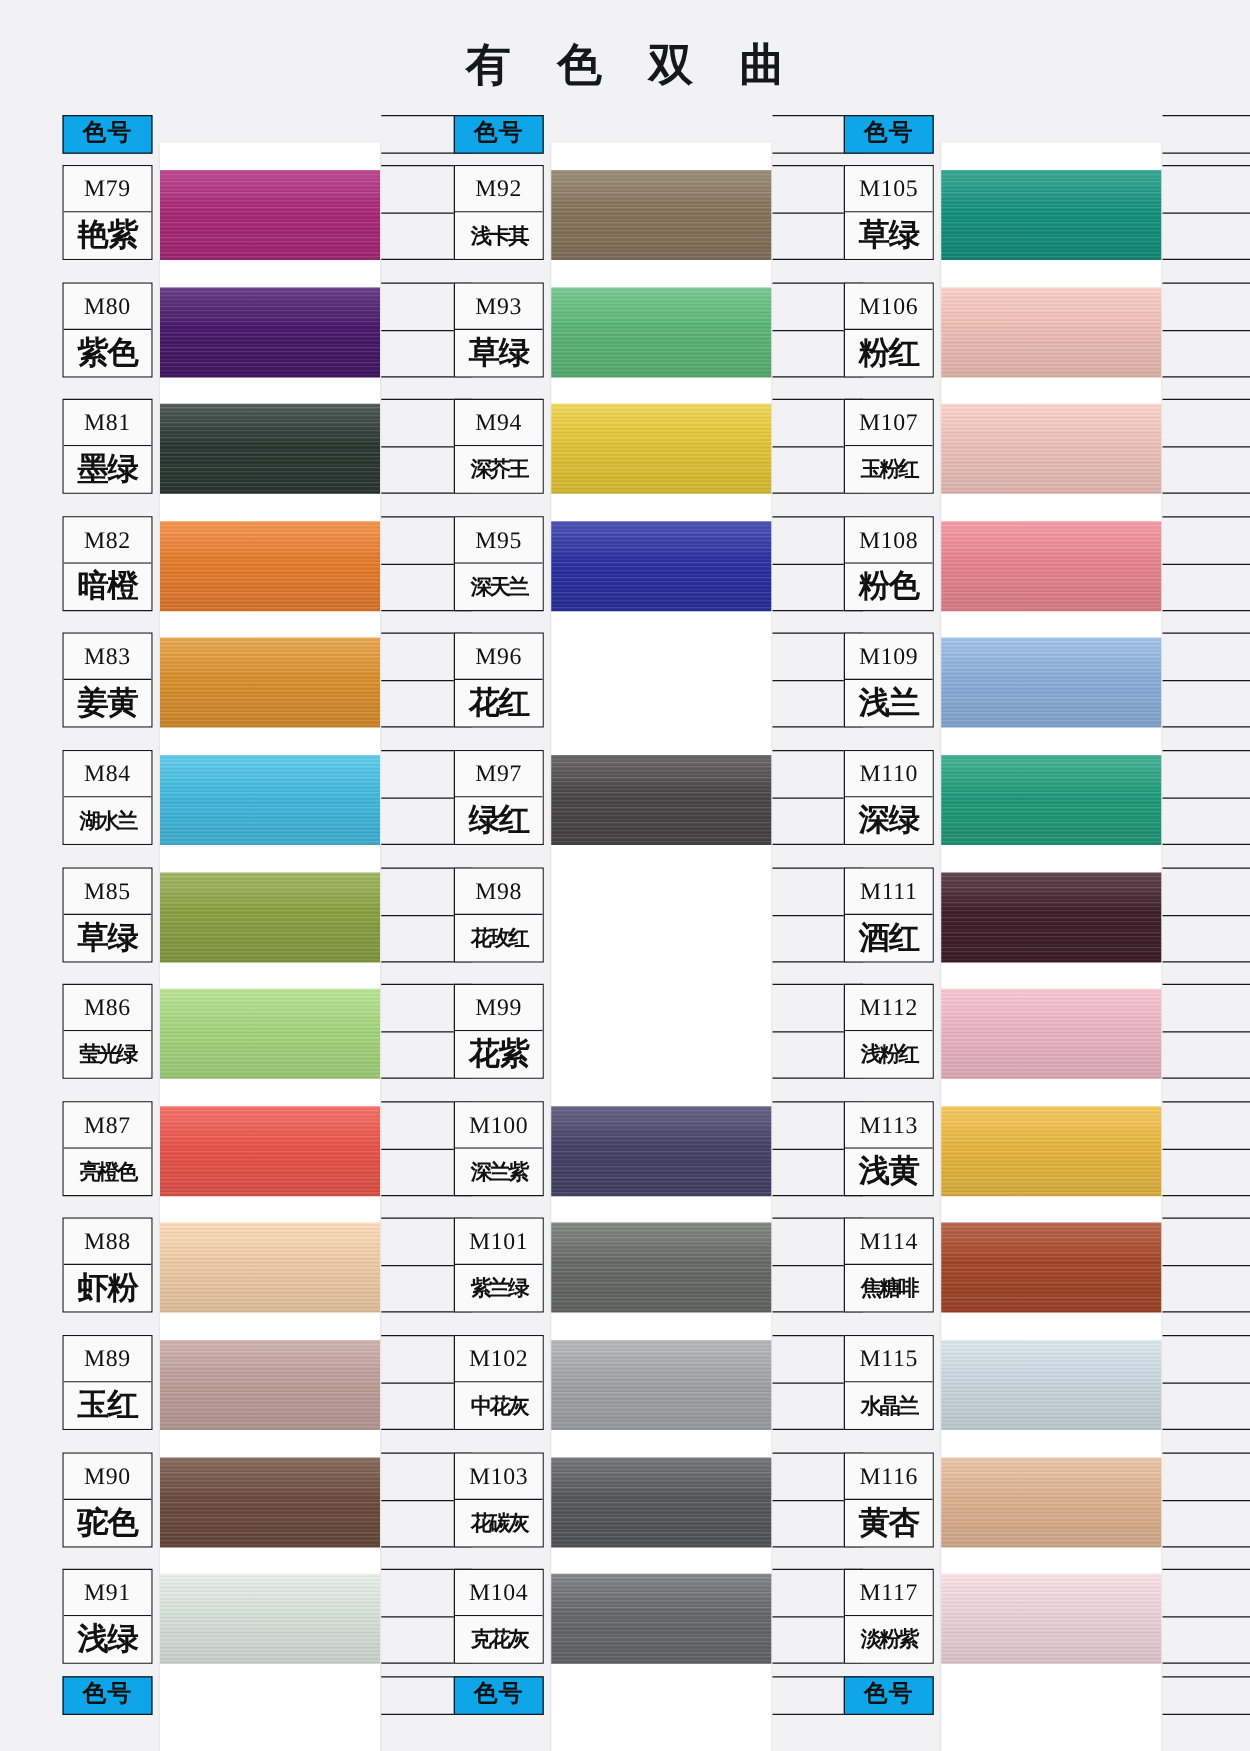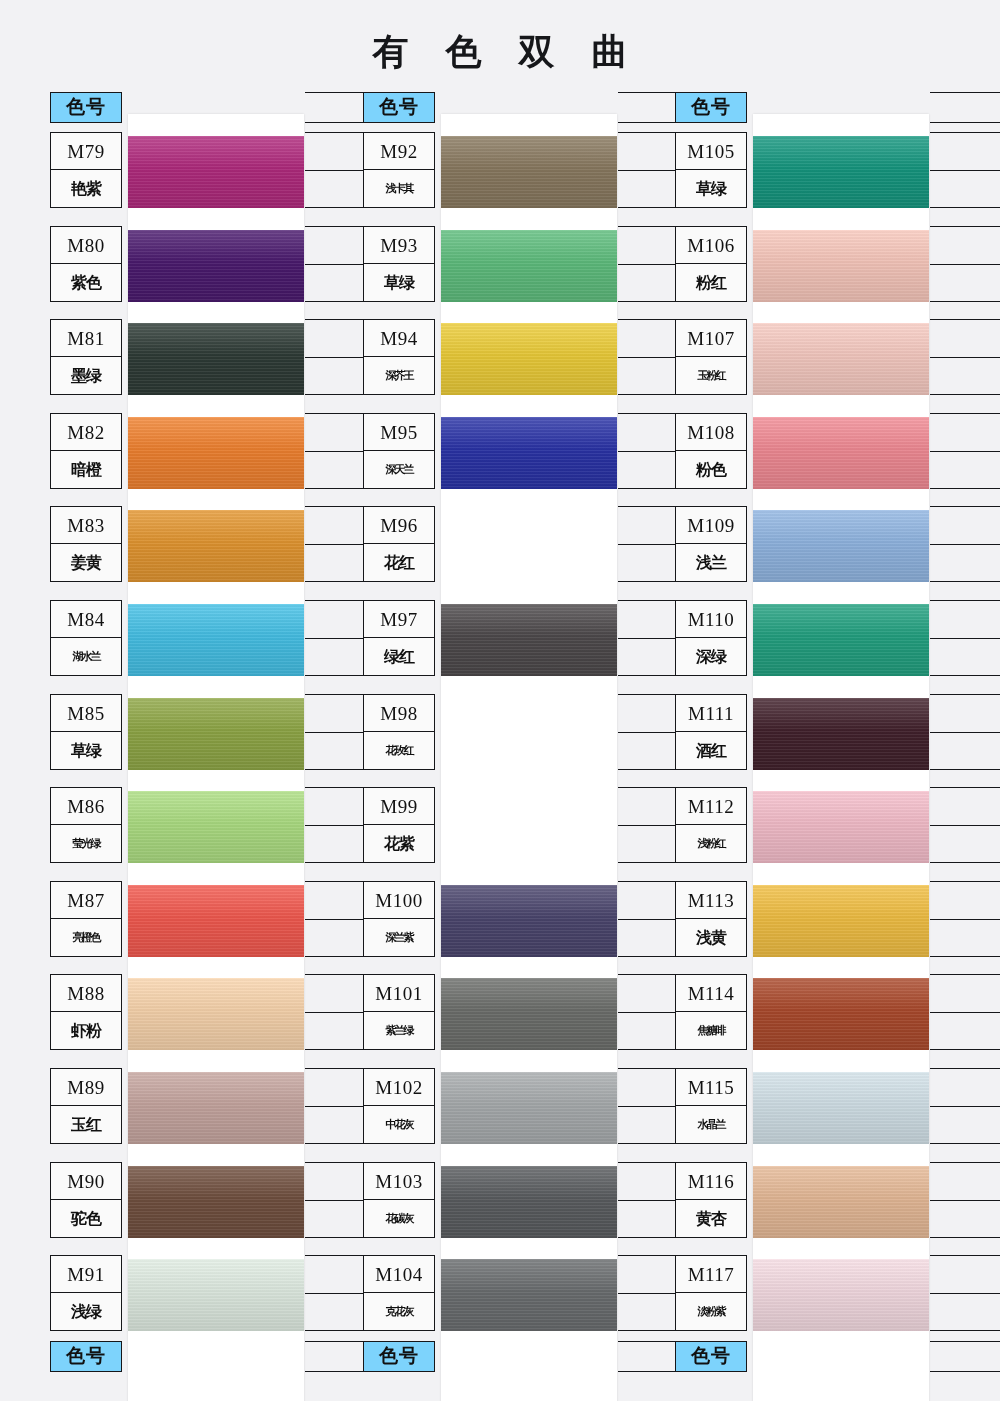--- a/index.html
+++ b/index.html
@@ -59,28 +59,28 @@
   }
   .tab-left .cell.code{
     border-bottom:1.6px solid #16171a;
     font-family:Liberation Serif, serif;
     letter-spacing:.5px;
   }
   .tab-left .cell.name{
     font-family:"Liberation Serif","DejaVu Serif",serif;
     font-weight:bold;
     letter-spacing:-1px;
-    font-size:16px;
-  }
-  .tab-left .cell.name.long{font-size:11px;letter-spacing:-2px;}
+    font-size:25px;
+  }
+  .tab-left .cell.name.long{font-size:17px;letter-spacing:-2px;}
 
   
   .tab-single{
     position:absolute;left:0;top:0;width:72px;height:31px;
-    background:#7dd3fc;
+    background:#0ea5e9;
     border:1.6px solid #16171a;
     box-sizing:border-box;
     text-align:center;line-height:28px;
     font-family:"Liberation Serif","DejaVu Serif",serif;
     font-weight:bold;font-size:19px;color:#111;
     letter-spacing:1px;
     z-index:6;
   }
 
   

